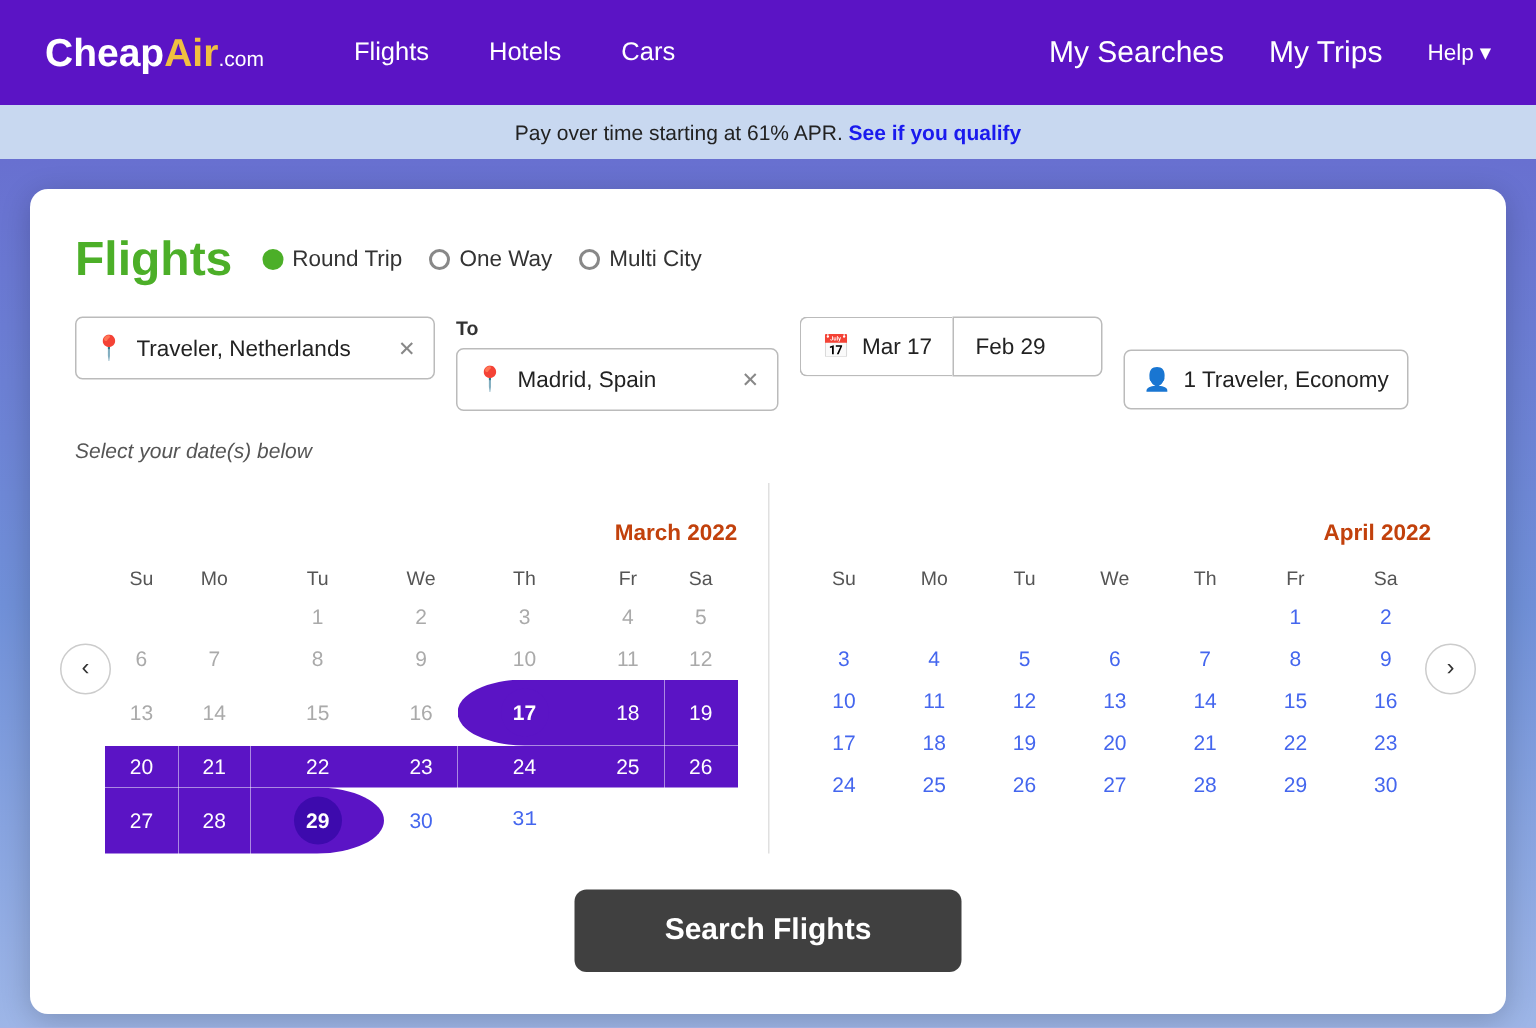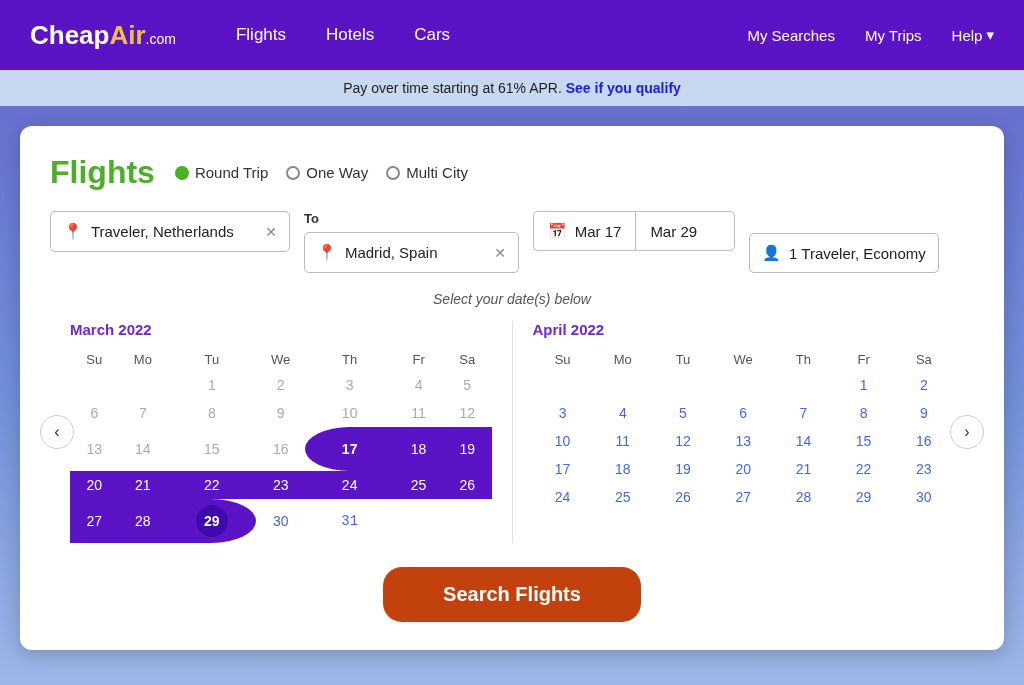--- a/index.html
+++ b/index.html
@@ -35,21 +35,21 @@
       cursor: pointer;
       text-decoration: none;
     }
     .nav-right {
       display: flex;
       gap: 30px;
       align-items: center;
     }
     .nav-right-link {
       color: white;
-      font-size: 15px;
+      font-size: 20px;
       cursor: pointer;
     }
     .help-link {
       display: flex;
       align-items: center;
       gap: 4px;
       color: white;
       font-size: 15px;
       cursor: pointer;
     }
@@ -183,21 +183,21 @@
       font-size: 15px;
       color: #222;
       background: white;
       cursor: pointer;
       min-width: 180px;
       margin-top: 22px;
     }
 
     
     .calendar-hint {
-      text-align: center;
+      text-align: left;
       color: #555;
       font-size: 14px;
       margin-bottom: 14px;
       font-style: italic;
     }
     .calendars-row {
       display: flex;
       gap: 0;
       position: relative;
     }
@@ -222,25 +222,26 @@
     .cal-nav-btn.right { right: -10px; }
 
     .calendar {
       flex: 1;
       padding: 0 20px;
     }
     .calendar + .calendar {
       border-left: 1px solid #e0e0e0;
     }
     .cal-title {
-      text-align: left;
+      text-align: right;
       font-weight: bold;
       font-size: 15px;
       margin-bottom: 10px;
-      color: #6d28d9;
+      color: #c2410c;
+      margin-top: 25px;
     }
     .cal-grid {
       width: 100%;
       border-collapse: collapse;
     }
     .cal-grid th {
       text-align: center;
       font-size: 13px;
       color: #555;
       padding: 4px 0;
@@ -260,26 +261,26 @@
       color: white;
     }
 
     
     .search-btn-row {
       display: flex;
       justify-content: center;
       margin-top: 24px;
     }
     .search-btn {
-      background: #c2410c;
+      background: #404040;
       color: white;
       font-size: 20px;
       font-weight: bold;
       border: none;
-      border-radius: 19px;
+      border-radius: 8px;
       padding: 16px 60px;
       cursor: pointer;
       min-width: 250px;
     }
   </style>
 </head>
 <body>
 
 <div class="header">
   <div class="logo">
@@ -344,21 +345,21 @@
           <span class="clear">✕</span>
         </div>
       </div>
       <div class="input-group dates-group">
         <div class="dates-inputs">
           <div class="date-field first">
             <span>📅</span>
             <span>Mar 17</span>
           </div>
           <div class="date-field second">
-            <span>Mar 29</span>
+            <span>Feb 29</span>
           </div>
         </div>
       </div>
       <div class="travelers-field">
         <span>👤</span>
         <span>1 Traveler, Economy</span>
       </div>
     </div>
 
     <div class="calendar-hint">Select your date(s) below</div>

